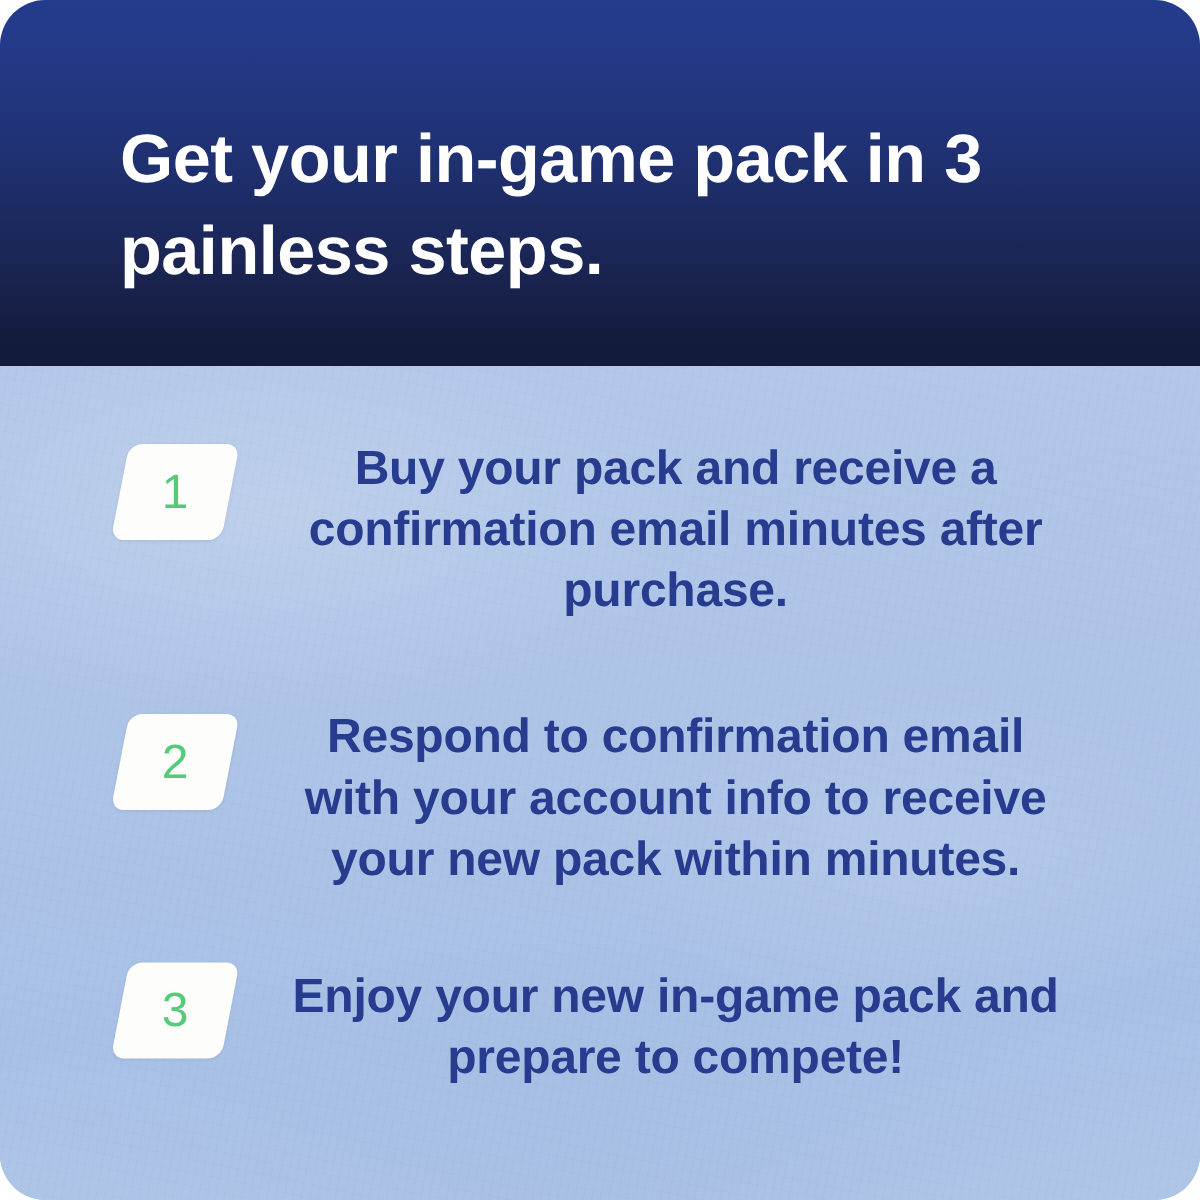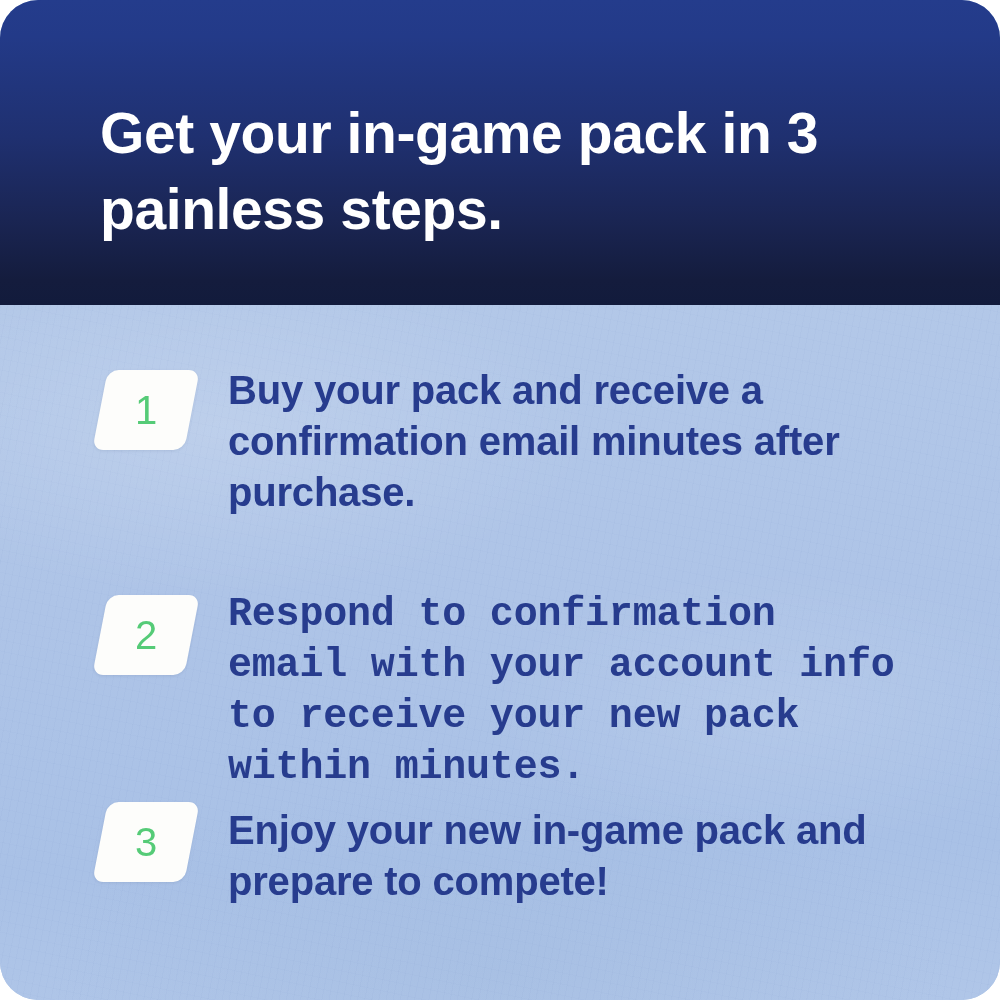--- a/index.html
+++ b/index.html
@@ -115,30 +115,31 @@
 
   .step-text {
     position: absolute;
     left: 228px;
     width: 670px;
     color: #273c8e;
     font-size: 40px;
     line-height: 51px;
     font-weight: bold;
     letter-spacing: -0.2px;
+    text-align: center;
   }
 
   
   #step-1 { top: 60px; }
   #step-1 .step-badge { top: 5px; }
   #step-1 .step-text  { top: 0px; }
 
   #step-2 { top: 277px; }
   #step-2 .step-badge { top: 13px; }
-  #step-2 .step-text  { top: 7px; font-family: Liberation Mono, monospace; }
+  #step-2 .step-text  { top: 7px; }
 
   #step-3 { top: 490px; }
   #step-3 .step-badge { top: 7px; }
   #step-3 .step-text  { top: 10px; }
 </style>
 </head>
 <body>
 
 <div id="card">
 

